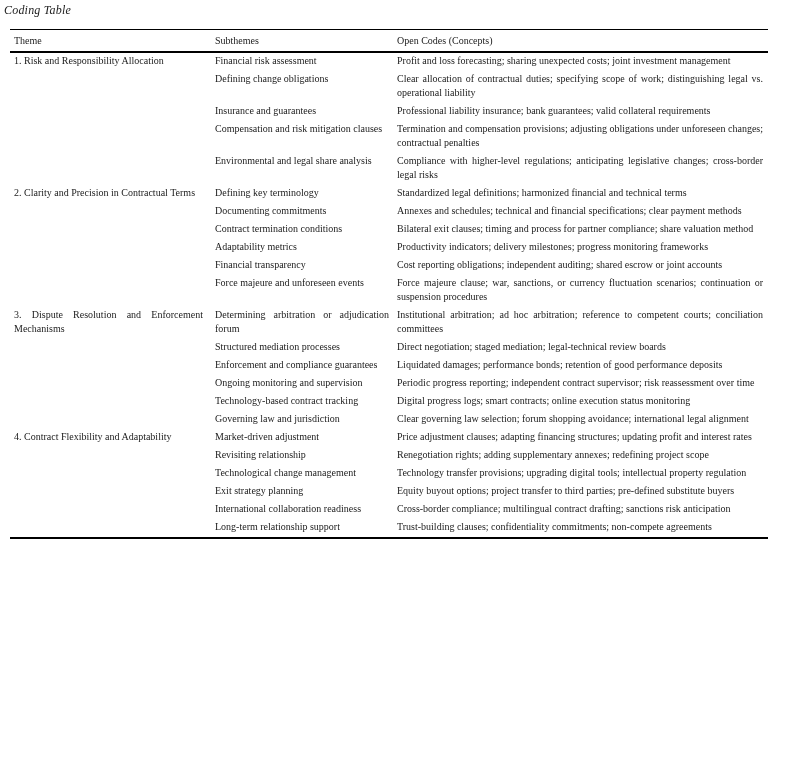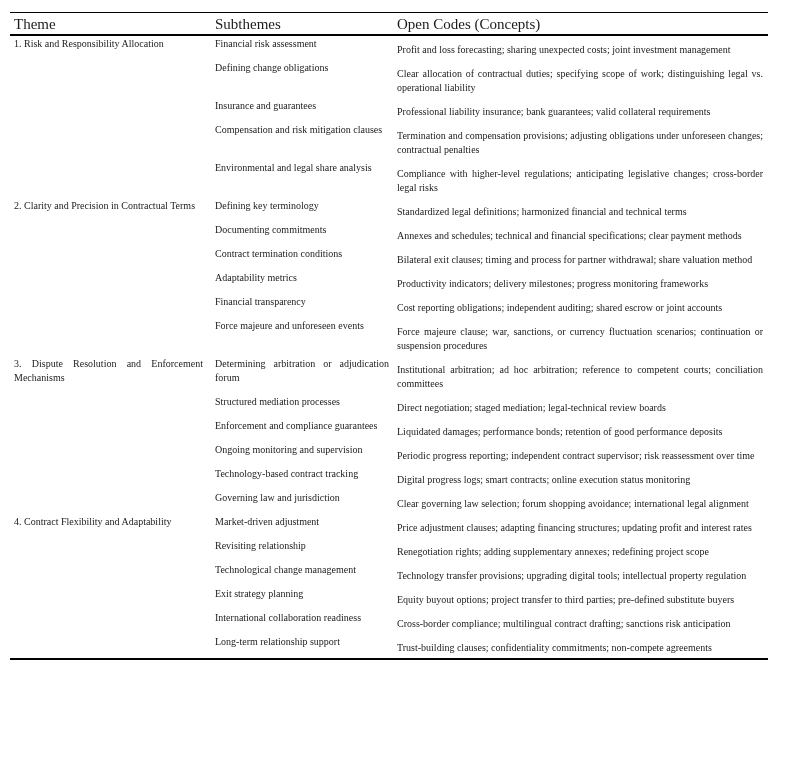--- a/index.html
+++ b/index.html
@@ -29,21 +29,21 @@
     margin: 12px 0 0 10px;
     border-top: 1px solid #000;
     border-bottom: 2px solid #000;
   }
   col.c-theme   { width: 205px; }
   col.c-sub     { width: 182px; }
   col.c-codes   { width: 371px; }
   th {
     font-weight: normal;
     text-align: left;
-    font-size: 15px;
+    font-size: 10px;
     line-height: 14px;
     padding: 4px 0 3px 0;
     border-bottom: 2px solid #000;
     vertical-align: middle;
   }
   th.h-theme { padding-left: 4px; }
   td {
     font-size: 10px;
     line-height: 14px;
     vertical-align: top;
@@ -55,27 +55,28 @@
     padding-right: 12px;
     padding-top: 1px;
   }
   td.subtheme-cell {
     padding-right: 8px;
     padding-top: 1px;
     margin-top: 40px;
   }
   td.codes-cell {
     padding-right: 5px;
-    padding-top: 7px;
+    padding-top: 1px;
   }
 </style>
 </head>
 <body>
 
 <div class="page">
+  <div class="doc-title">Coding Table</div>
 
   <table class="coding-table">
     <colgroup>
       <col class="c-theme">
       <col class="c-sub">
       <col class="c-codes">
     </colgroup>
     <thead>
       <tr>
         <th class="h-theme">Theme</th>
@@ -109,21 +110,21 @@
           <td class="theme-cell" rowspan="6">2. Clarity and Precision in Contractual Terms</td>
           <td class="subtheme-cell">Defining key terminology</td>
           <td class="codes-cell">Standardized legal definitions; harmonized financial and technical terms</td>
         </tr>
         <tr>
           <td class="subtheme-cell">Documenting commitments</td>
           <td class="codes-cell">Annexes and schedules; technical and financial specifications; clear payment methods</td>
         </tr>
         <tr>
           <td class="subtheme-cell">Contract termination conditions</td>
-          <td class="codes-cell">Bilateral exit clauses; timing and process for partner withdrawal; share valuation method</td>
+          <td class="codes-cell">Bilateral exit clauses; timing and process for partner compliance; share valuation method</td>
         </tr>
         <tr>
           <td class="subtheme-cell">Adaptability metrics</td>
           <td class="codes-cell">Productivity indicators; delivery milestones; progress monitoring frameworks</td>
         </tr>
         <tr>
           <td class="subtheme-cell">Financial transparency</td>
           <td class="codes-cell">Cost reporting obligations; independent auditing; shared escrow or joint accounts</td>
         </tr>
         <tr>

